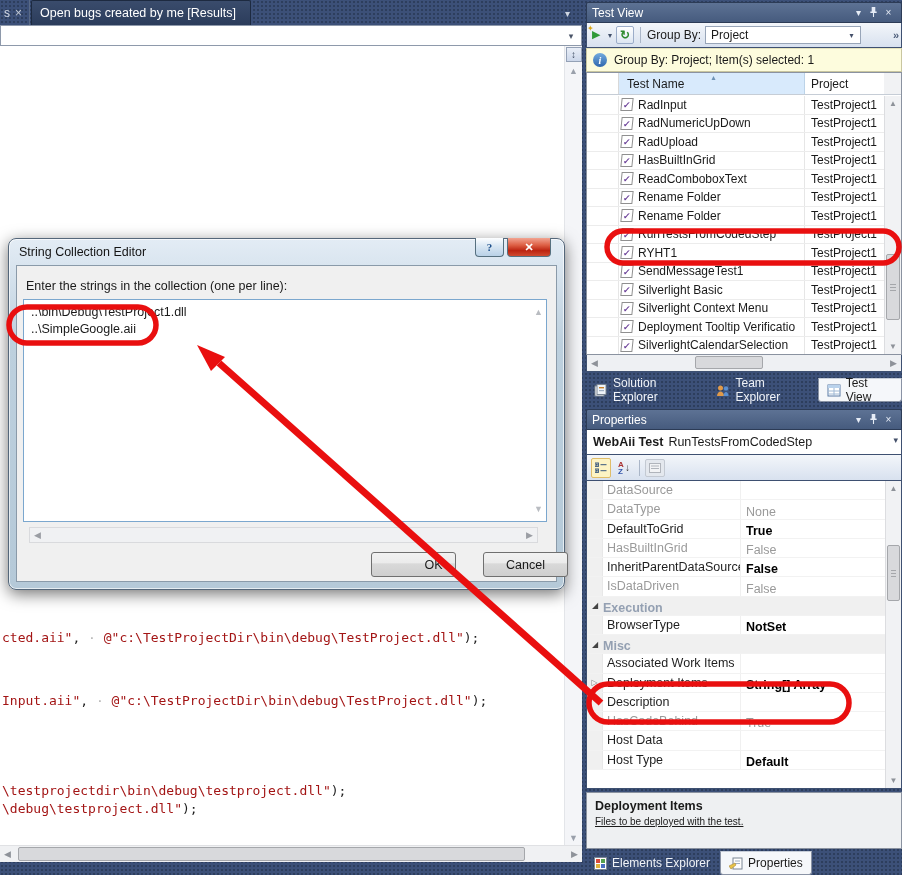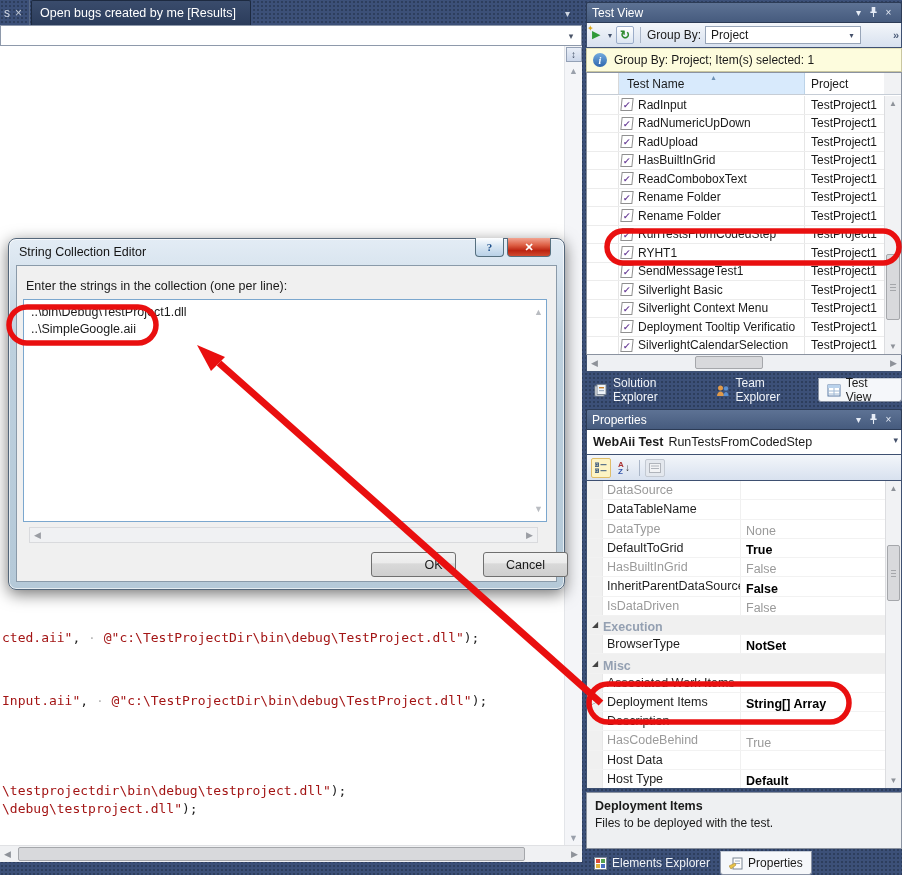--- a/index.html
+++ b/index.html
@@ -129,21 +129,21 @@
     display:flex; align-items:center; border-right:1px solid #f0f0f0; color:#1e1e1e; }
   .pg-value{ flex:1; padding-left:5px; overflow:hidden; white-space:nowrap; color:#1e1e1e; }
   .pg-row .gray{ color:#9a9a9a; } .pg-value.bold{ font-weight:bold; color:#000; }
   .pg-cat{ background:#f0f0f0; }
   .pg-cat .pg-gutter{ border-right:none; color:#444; }
   .pg-catname{ font-weight:bold; color:#94a0b2; }
   .pg-vscroll{ position:absolute; right:0; top:0; bottom:0; width:16px; background:#f1f2f4; border-left:1px solid #dcdde0; }
 
   .pr-desc{ margin-top:3px; height:57px; background:#eef0f2; border:1px solid #8a92a0; padding:6px 8px; }
   .pr-desc .t{ font-weight:bold; font-size:12.5px; margin-bottom:3px; }
-  .pr-desc .d{ font-size:12px; }
+  .pr-desc .d{ font-size:10px;text-decoration:underline; }
 
   
   .dialog{ position:absolute; left:8px; top:238px; width:557px; height:352px; border-radius:8px;
     background:linear-gradient(#e3ecf5,#bdd0de 30%, #b5c9d8); border:1px solid #55677a;
     box-shadow:0 4px 16px rgba(0,0,0,.55), inset 0 0 0 1px rgba(255,255,255,.65); z-index:20; }
   .dlg-title{ height:26px; display:flex; align-items:center; padding:0 10px; font-size:12.5px; color:#141414; }
   .dlg-btn{ position:absolute; top:-1px; height:19px; border:1px solid #56707f; border-top:none;
     border-radius:0 0 4px 4px; display:flex; align-items:center; justify-content:center; font-size:11px; }
   .dlg-help{ right:60px; width:29px; background:linear-gradient(#fdfeff,#d9e7f3 45%,#b9d1e7);
     color:#1b4e8a; font-weight:bold; font-family:"Liberation Serif",serif; }
@@ -456,25 +456,20 @@
   </div>
   <div class="pgrid">
     <div id="prop-rows" style="margin-right:16px">
         <div class="pg-row">
           <span class="pg-gutter"></span>
           <span class="pg-name gray">DataSource</span>
           <span class="pg-value"></span>
         </div>
         <div class="pg-row">
           <span class="pg-gutter"></span>
-          <span class="pg-name">DataTableName</span>
-          <span class="pg-value"></span>
-        </div>
-        <div class="pg-row">
-          <span class="pg-gutter"></span>
           <span class="pg-name gray">DataType</span>
           <span class="pg-value gray">None</span>
         </div>
         <div class="pg-row">
           <span class="pg-gutter"></span>
           <span class="pg-name">DefaultToGrid</span>
           <span class="pg-value bold">True</span>
         </div>
         <div class="pg-row">
           <span class="pg-gutter"></span>

